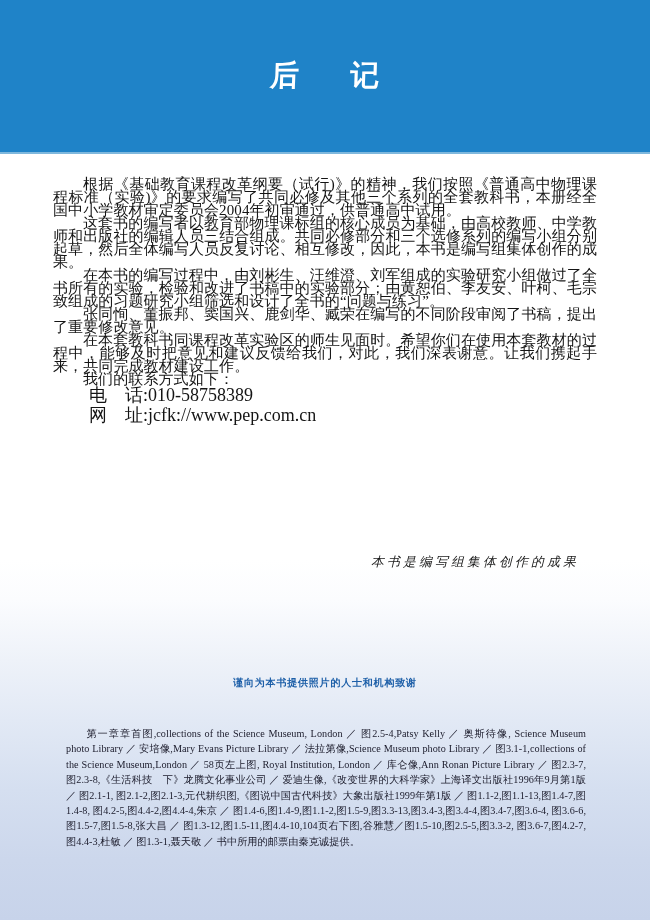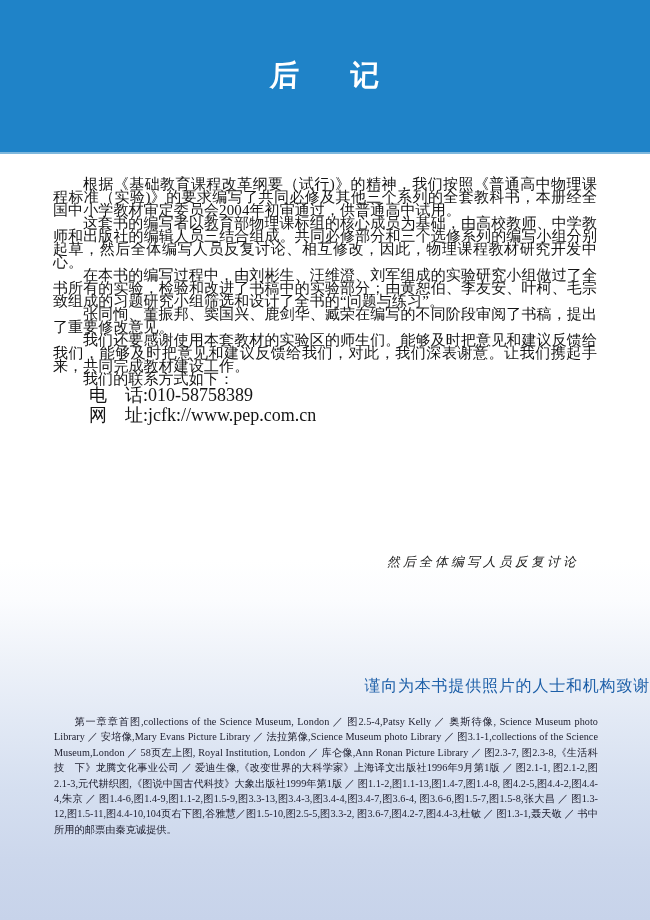--- a/index.html
+++ b/index.html
@@ -107,69 +107,69 @@
   .sig-line.l1 { letter-spacing: 0.6px; }
   .sig-line.l2 { letter-spacing: 3.2px; }
   .sig-line.l3 { letter-spacing: 0.4px; font-style: normal; }
 
   
   .credits-heading {
     position: absolute;
     top: 676px;
     left: 0;
     width: 650px;
-    text-align: right;
-    font-size: 16px;
-    font-weight: 400;
+    text-align: center;
+    font-size: 10px;
+    font-weight: 700;
     color: #1d5fa8;
     letter-spacing: 0.8px;
     font-family: "Liberation Serif", "DejaVu Serif", serif;
   }
 
   
   .credits-body {
     position: absolute;
     top: 714px;
     left: 54px;
     width: 544px;
   }
   .credits-para {
     font-size: 10.2px;
     line-height: 15.4px;
     color: #1b1b2b;
     text-align: justify;
     text-indent: 2em;
-    margin: 0;
+    margin: 12px;
     letter-spacing: 0.05px;
     font-family: "Liberation Serif", "DejaVu Serif", serif;
   }
 </style>
 </head>
 <body>
 
 <div class="page">
 
   <div class="banner">
     <div class="banner-title">后 记</div>
   </div>
   <div class="banner-underline"></div>
 
   <div class="body-copy">
     <p class="para">根据《基础教育课程改革纲要（试行)》的精神，我们按照《普通高中物理课程标准（实验)》的要求编写了共同必修及其他三个系列的全套教科书，本册经全国中小学教材审定委员会2004年初审通过，供普通高中试用。</p>
-    <p class="para">这套书的编写者以教育部物理课标组的核心成员为基础，由高校教师、中学教师和出版社的编辑人员三结合组成。共同必修部分和三个选修系列的编写小组分别起草，然后全体编写人员反复讨论、相互修改，因此，物理课程教材研究开发中心。</p>
+    <p class="para">这套书的编写者以教育部物理课标组的核心成员为基础，由高校教师、中学教师和出版社的编辑人员三结合组成。共同必修部分和三个选修系列的编写小组分别起草，然后全体编写人员反复讨论、相互修改，因此，本书是编写组集体创作的成果。</p>
     <p class="para">在本书的编写过程中，由刘彬生、汪维澄、刘军组成的实验研究小组做过了全书所有的实验，检验和改进了书稿中的实验部分；由黄恕伯、李友安、叶柯、毛宗致组成的习题研究小组筛选和设计了全书的“问题与练习”。</p>
     <p class="para">张同恂、董振邦、窦国兴、鹿剑华、臧荣在编写的不同阶段审阅了书稿，提出了重要修改意见。</p>
-    <p class="para">我们还要感谢使用本套教材的实验区的师生们。能够及时把意见和建议反馈给我们，能够及时把意见和建议反馈给我们，对此，我们深表谢意。让我们携起手来，共同完成教材建设工作。</p>
+    <p class="para">在本套教科书同课程改革实验区的师生见面时。希望你们在使用本套教材的过程中，能够及时把意见和建议反馈给我们，对此，我们深表谢意。让我们携起手来，共同完成教材建设工作。</p>
     <p class="para">我们的联系方式如下：</p>
     <p class="contact-line">电　话:010-58758389</p>
     <p class="contact-line">网　址:jcfk://www.pep.com.cn</p>
   </div>
 
   <div class="signature">
-    <div class="sig-line l2">然后全体编写人员反复讨论</div>
+    <div class="sig-line l2">本书是编写组集体创作的成果</div>
   </div>
 
   <div class="credits-heading">谨向为本书提供照片的人士和机构致谢</div>
 
   <div class="credits-body">
     <p class="credits-para">第一章章首图,collections of the Science Museum, London ／ 图2.5-4,Patsy Kelly ／ 奥斯待像, Science Museum photo Library ／ 安培像,Mary Evans Picture Library ／ 法拉第像,Science Museum photo Library ／ 图3.1-1,collections of the Science Museum,London ／ 58页左上图, Royal Institution, London ／ 库仑像,Ann Ronan Picture Library ／ 图2.3-7, 图2.3-8,《生活科技　下》龙腾文化事业公司 ／ 爱迪生像,《改变世界的大科学家》上海译文出版社1996年9月第1版 ／ 图2.1-1, 图2.1-2,图2.1-3,元代耕织图,《图说中国古代科技》大象出版社1999年第1版 ／ 图1.1-2,图1.1-13,图1.4-7,图1.4-8, 图4.2-5,图4.4-2,图4.4-4,朱京 ／ 图1.4-6,图1.4-9,图1.1-2,图1.5-9,图3.3-13,图3.4-3,图3.4-4,图3.4-7,图3.6-4, 图3.6-6,图1.5-7,图1.5-8,张大昌 ／ 图1.3-12,图1.5-11,图4.4-10,104页右下图,谷雅慧／图1.5-10,图2.5-5,图3.3-2, 图3.6-7,图4.2-7,图4.4-3,杜敏 ／ 图1.3-1,聂天敬 ／ 书中所用的邮票由秦克诚提供。</p>
   </div>
 
 </div>
 

